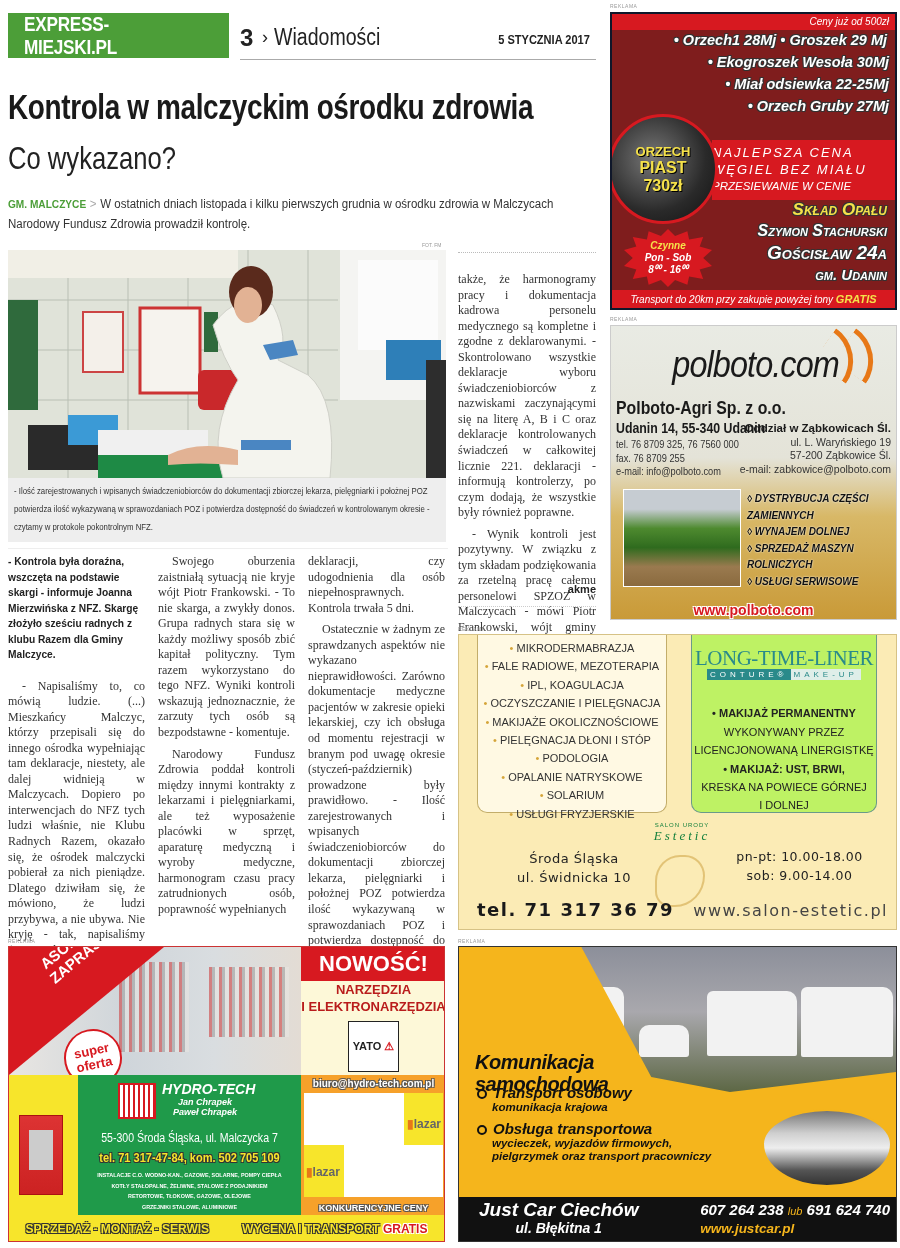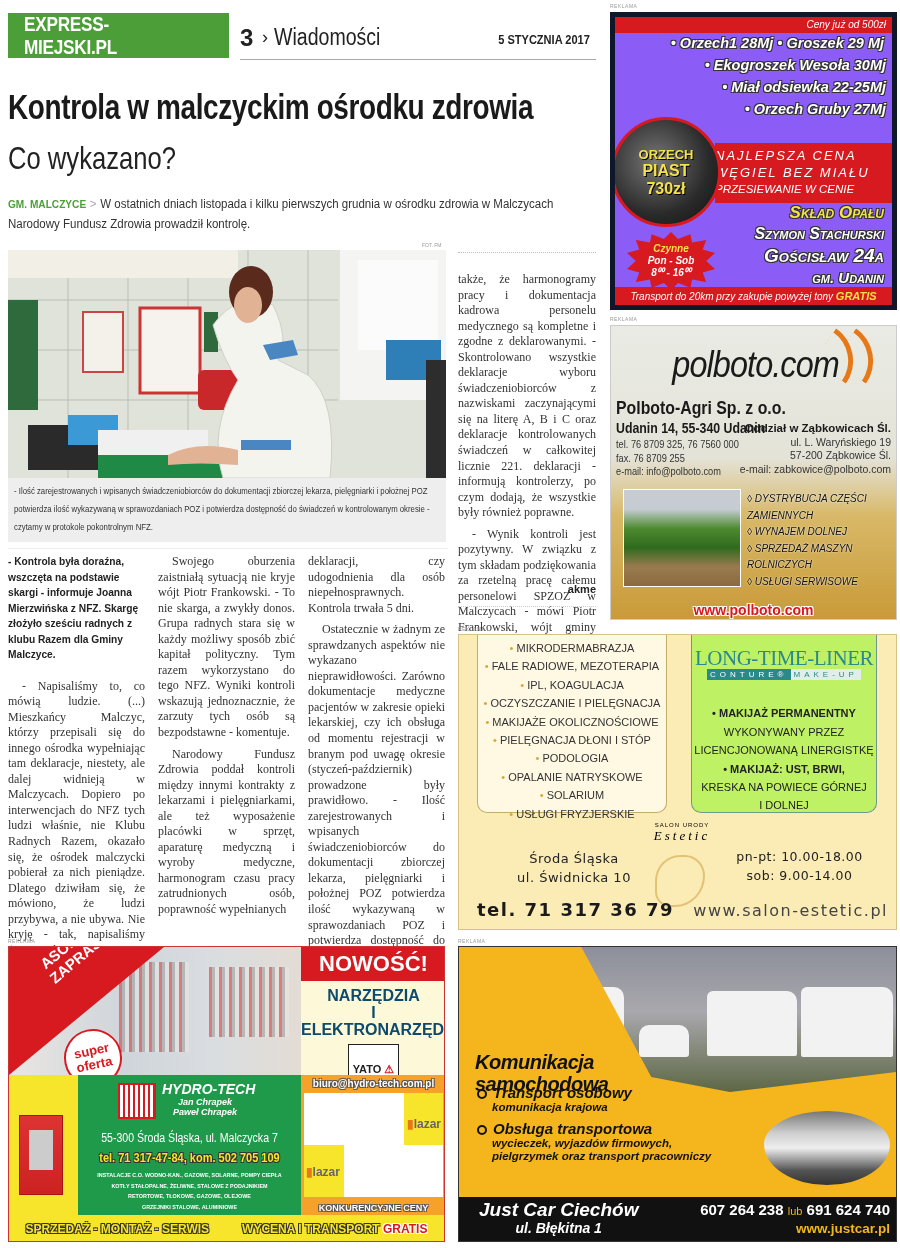--- a/index.html
+++ b/index.html
@@ -38,21 +38,21 @@
 #col1 .bold{font-family:"Liberation Sans",sans-serif;font-weight:bold;font-size:10.2px;line-height:15.5px;text-indent:0;text-align:left;margin-bottom:16px;color:#222}
 #col2{left:158px;top:554px;width:137px}
 #col3{left:308px;top:554px;width:137px}
 #col4{left:458px;top:272px;width:138px}
 #signature{left:458px;top:583px;width:138px;text-align:right;font-family:"Liberation Sans",sans-serif;font-weight:bold;font-size:11px}
 #dotsline{left:458px;top:252px;width:138px;border-top:1px dotted #bbb}
 #dotsline2{left:458px;top:606px;width:138px;border-top:1px dotted #ccc}
 #artline{left:8px;top:548px;width:440px;height:1px;background:#eee}
 
 
-#coal{left:610px;top:12px;width:287px;height:298px;background:#8b5cf6;border:5px solid #0f172a;overflow:hidden}
+#coal{left:610px;top:12px;width:287px;height:298px;background:#7f1d1d;border:2px solid #0f172a;overflow:hidden}
 #coal .topbar{position:absolute;left:0;top:0;width:100%;height:16px;background:#d71920;color:#fff;font-size:10px;font-style:italic;text-align:right;padding-right:6px;line-height:16px}
 #coal .prod{position:absolute;right:6px;color:#fff;font-weight:bold;font-style:italic;font-size:14.5px;text-shadow:-1px -1px 0 #333,1px -1px 0 #333,-1px 1px 0 #333,1px 1px 0 #333;white-space:nowrap}
 #coal .redband{position:absolute;left:100px;top:126px;width:187px;height:60px;background:#d71920}
 #coal .redband div{color:#fff;text-align:left;font-size:13px;letter-spacing:2px;line-height:17px;font-style:italic}
 #coal .redband div.s{font-size:11.5px;letter-spacing:0}
 #coal .circle{position:absolute;left:-4px;top:100px;width:110px;height:110px;border-radius:50%;background:radial-gradient(circle at 40% 40%,#777,#2a2a2a 60%,#111);border:3px solid #d71920;display:flex;flex-direction:column;align-items:center;justify-content:center}
 #coal .circle span{color:#f5e14a;font-weight:bold;font-size:13px;line-height:15px;text-shadow:1px 1px 0 #000}
 #coal .circle span.big{font-size:16px;line-height:18px}
 #coal .star{position:absolute;left:12px;top:215px;width:88px;height:58px;background:#d71920;clip-path:polygon(50% 0,58% 12%,72% 4%,74% 18%,90% 14%,86% 30%,100% 36%,90% 50%,100% 64%,86% 70%,90% 86%,74% 82%,72% 96%,58% 88%,50% 100%,42% 88%,28% 96%,26% 82%,10% 86%,14% 70%,0 64%,10% 50%,0 36%,14% 30%,10% 14%,26% 18%,28% 4%,42% 12%);display:flex;flex-direction:column;align-items:center;justify-content:center}
 #coal .star span{color:#fff;font-size:10px;font-weight:bold;font-style:italic;line-height:12px}
@@ -64,52 +64,52 @@
 
 #polboto{left:610px;top:325px;width:287px;height:295px;background:linear-gradient(180deg,#e9ebe4 0%,#e4e3d8 45%,#d8b867 65%,#c99a38 100%);border:1px solid #ccc;overflow:hidden}
 #polboto .logo{position:absolute;left:52px;top:18px;font-size:36px;font-style:italic;color:#1a1a1a;font-family:"Liberation Sans",sans-serif;letter-spacing:-1px;transform:scaleX(.9)}
 #polboto .arc{position:absolute;border:5px solid #e77817;border-left:none;border-bottom:none;border-radius:0 60px 0 0;transform:rotate(35deg)}
 #polboto .company{position:absolute;left:5px;top:72px;font-weight:bold;font-size:18px;color:#1a1a1a;transform:scaleX(.88);transform-origin:left;white-space:nowrap}
 #polboto .addr1{position:absolute;left:5px;top:94px;font-weight:bold;font-size:14px;color:#1a1a1a;transform:scaleX(.88);transform-origin:left;white-space:nowrap}
 #polboto .contact{position:absolute;left:5px;top:112px;font-size:10.5px;line-height:13.5px;color:#333;transform:scaleX(.88);transform-origin:left;white-space:nowrap}
 #polboto .branch{position:absolute;right:5px;top:96px;font-size:10.5px;line-height:13.5px;color:#333;text-align:right;white-space:nowrap}
 #polboto .branch b{font-size:11.5px;color:#1a1a1a}
 #polboto .tractor{position:absolute;left:12px;top:163px;width:118px;height:98px;background:linear-gradient(180deg,#c6ccd2 0%,#c6ccd2 20%,#4e8a2f 40%,#2f6b1e 60%,#9a7a4f 80%,#8a6a3e 100%);border:1px solid #fff}
-#polboto .services{position:absolute;left:136px;top:165px;font-size:10px;font-weight:normal;font-style:italic;color:#111;line-height:16.5px;text-shadow:0 0 2px #fff}
+#polboto .services{position:absolute;left:136px;top:165px;font-size:10px;font-weight:bold;font-style:italic;color:#111;line-height:16.5px;text-shadow:0 0 2px #fff}
 #polboto .url{position:absolute;left:0;width:100%;top:276px;text-align:center;color:#d71920;font-weight:bold;font-size:14px;text-shadow:-1px -1px 0 #fff,1px -1px 0 #fff,-1px 1px 0 #fff,1px 1px 0 #fff}
 
 
 #estetic{left:458px;top:634px;width:439px;height:296px;background:#fbebb5;border:1px solid #d6c286;overflow:hidden}
 #estetic .leftbox{position:absolute;left:18px;top:0;width:190px;height:178px;background:#fff9e3;border:1px solid #c3ad6a;border-top:none;border-radius:0 0 10px 10px;text-align:center;font-size:11px;line-height:18.4px;color:#333;padding-top:4px}
 #estetic .leftbox .dot{color:#d5a53a}
 #estetic .rightbox{position:absolute;left:232px;top:0;width:186px;height:178px;background:#bef264;border:1px solid #6a9a8a;border-top:none;border-radius:0 0 10px 10px;text-align:center;font-size:11px;line-height:18.4px;color:#222}
 #estetic .ltl{font-family:"Liberation Serif",serif;color:#2a8a8a;font-size:21px;margin-top:14px;letter-spacing:-.5px}
 #estetic .conture{display:flex;justify-content:center;gap:0;margin:2px 8px 0;font-size:8px;letter-spacing:4px;line-height:11px}
 #estetic .conture .c1{background:#2a8a8a;color:#fff;padding:0 3px}
 #estetic .conture .c2{color:#2a8a8a;padding:0 3px;background:#dfeee9}
 #estetic .rightbox .items{margin-top:24px}
-#estetic .salon{position:absolute;left:188px;top:187px;text-align:center;color:#000000;width:70px}
+#estetic .salon{position:absolute;left:188px;top:187px;text-align:center;color:#15803d;width:70px}
 #estetic .salon .s1{font-size:6px;letter-spacing:1px}
 #estetic .salon .s2{font-family:"Liberation Serif",serif;font-style:italic;font-size:13px;letter-spacing:3px}
 #estetic .figure{position:absolute;left:196px;top:220px;width:50px;height:52px;border:2px solid #d2a94d;border-radius:50% 40% 60% 30%;opacity:.6}
 #estetic .addrL{position:absolute;left:40px;top:214px;text-align:center;font-size:13px;line-height:19px;color:#222;letter-spacing:.5px;font-family:"DejaVu Sans",sans-serif;width:150px}
 #estetic .hours{position:absolute;left:268px;top:212px;text-align:center;font-size:12.5px;line-height:19px;color:#222;letter-spacing:.5px;font-family:"DejaVu Sans",sans-serif;width:145px}
 #estetic .tel{position:absolute;left:18px;top:264px;font-size:18px;font-weight:bold;color:#1a1a1a;letter-spacing:1.5px;font-family:"DejaVu Sans",sans-serif}
 #estetic .www{position:absolute;right:8px;top:266px;font-size:16px;color:#444;letter-spacing:1.5px;font-family:"DejaVu Sans",sans-serif}
 
 
 #hydro{left:8px;top:946px;width:437px;height:296px;background:#fff;border:1px solid #c33;overflow:hidden}
 #hydro .shop{position:absolute;left:0;top:0;width:292px;height:128px;background:linear-gradient(90deg,#e9e6e2 0%,#cfd5da 40%,#d9dde0 70%,#e3dcd4 100%)}
 #hydro .shop .rack{position:absolute;background:repeating-linear-gradient(90deg,#c33 0 3px,#999 3px 6px,#e9e6e2 6px 10px);opacity:.55}
 #hydro .redtri{position:absolute;left:0;top:0;width:155px;height:128px;background:#d71920;clip-path:polygon(0 0,100% 0,0 100%)}
 #hydro .diag{position:absolute;left:-8px;top:20px;color:#fff;font-weight:bold;font-size:15px;line-height:17px;transform:rotate(-40deg);transform-origin:left top;text-align:center;width:170px}
 #hydro .super{position:absolute;left:55px;top:82px;width:58px;height:58px;border-radius:50%;background:#fff;border:2px solid #d71920;color:#d71920;font-weight:bold;font-size:13px;line-height:14px;display:flex;align-items:center;justify-content:center;text-align:center;transform:rotate(-12deg)}
 #hydro .nowosc{position:absolute;left:292px;top:0;width:145px;height:34px;background:#d71920;color:#fff;font-weight:bold;font-size:22px;text-align:center;line-height:34px}
 #hydro .tools{position:absolute;left:292px;top:34px;width:145px;height:94px;background:#fdf8d8;text-align:center}
-#hydro .tools .t{font-weight:bold;font-size:16px;line-height:17px;color:#0c4a6e;margin-top:6px}
+#hydro .tools .t{font-weight:bold;font-size:13px;line-height:17px;color:#b91c1c;}
 #hydro .yato{display:inline-block;margin-top:6px;border:1px solid #222;padding:18px 4px;font-weight:bold;font-size:11px;background:#fff}
 #hydro .yato b{color:#d71920}
 #hydro .power{display:block;margin:4px auto 0;width:72px;border:1px solid #e77817;font-weight:bold;font-size:10px;color:#2d4a9a;background:#fff}
 #hydro .power b{color:#e77817}
 #hydro .yellowL{position:absolute;left:0;top:128px;width:69px;height:140px;background:#f7e52b}
 #hydro .stove{position:absolute;left:10px;top:40px;width:44px;height:80px;background:linear-gradient(180deg,#d33 0%,#c22 100%);border:1px solid #a11}
 #hydro .stove::after{content:"";position:absolute;left:9px;top:14px;width:24px;height:40px;background:#ccc}
 #hydro .green{position:absolute;left:69px;top:128px;width:223px;height:140px;background:#1f9a4a;text-align:center}
 #hydro .htlogo{position:absolute;left:40px;top:8px;width:38px;height:36px;border:2px solid #d71920;background:repeating-linear-gradient(90deg,#fff 0 3px,#d71920 3px 5px)}
 #hydro .htname{position:absolute;left:84px;top:6px;color:#fff;font-weight:bold;font-style:italic;font-size:14px;text-align:left}
@@ -140,21 +140,21 @@
 #justcar .head{position:absolute;left:16px;top:104px;font-weight:bold;font-style:italic;font-size:20px;line-height:22px;color:#111;letter-spacing:-.5px}
 #justcar .items{position:absolute;left:18px;top:137px;color:#111;font-style:italic}
 #justcar .items .i{font-weight:bold;font-size:15px;line-height:17px}
 #justcar .items .i::before{content:"";display:inline-block;width:6px;height:6px;border:2px solid #111;border-radius:50%;margin-right:6px;vertical-align:middle}
 #justcar .items .d{font-weight:bold;font-size:11.5px;line-height:13px;padding-left:15px}
 #justcar .items .gap{height:6px}
 #justcar .vanphoto{position:absolute;left:303px;top:162px;width:130px;height:78px;border-radius:50% 50% 50% 50%/45% 45% 55% 55%;background:linear-gradient(180deg,#777 0%,#cfcfcf 30%,#eee 50%,#555 80%,#333 100%);border:2px solid #f5b51c}
 #justcar .black{position:absolute;left:0;top:250px;width:100%;height:46px;background:#111}
 #justcar .name{position:absolute;left:20px;top:252px;color:#fff;font-weight:bold;font-style:italic;font-size:19px;text-align:center;line-height:21px}
 #justcar .name .st{font-size:14px;line-height:16px}
-#justcar .phones{position:absolute;right:6px;top:254px;color:#fff;font-weight:bold;font-size:15px;text-align:right;line-height:18px}
+#justcar .phones{position:absolute;right:6px;top:254px;color:#fff;font-weight:bold;font-style:italic;font-size:15px;text-align:left;line-height:18px}
 #justcar .phones .lub{color:#f5b51c;font-size:11px;font-weight:normal}
 #justcar .phones .url{color:#f5b51c;font-size:13.5px}
 </style>
 </head>
 <body>
 
 <div id="brand" class="abs">
     <span>EXPRESS-MIEJSKI.PL</span>
   </div>
 <div id="pagenum" class="abs">3</div>

